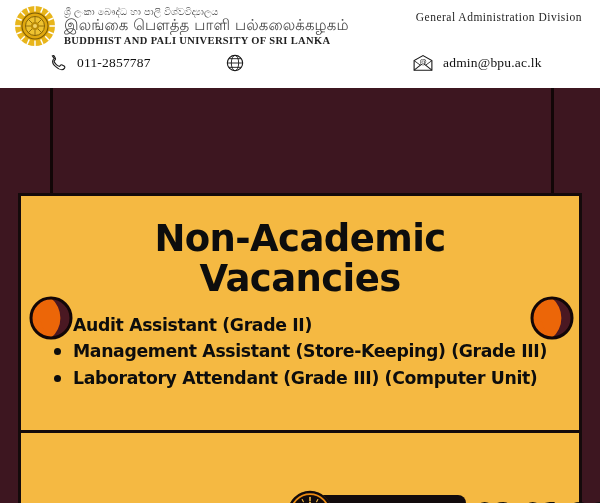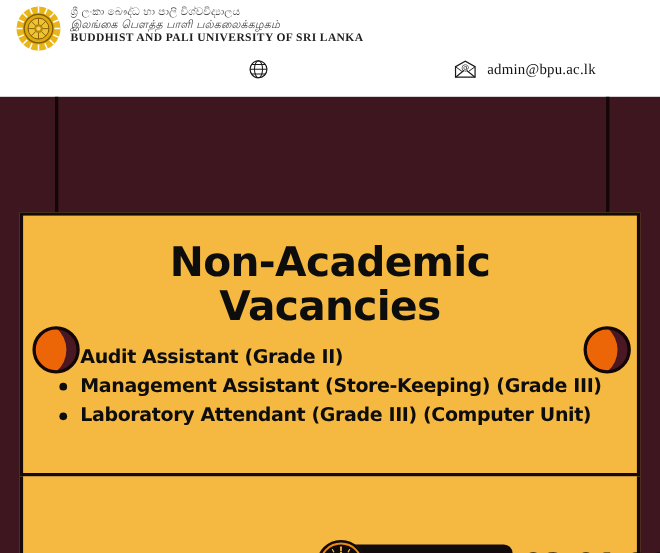--- a/index.html
+++ b/index.html
@@ -58,25 +58,24 @@
   }
   .uni-sinhala {
     font-family: "DejaVu Sans", sans-serif;
     font-size: 9.5px;
     color: #4a4a4a;
     letter-spacing: .1px;
     white-space: nowrap;
   }
   .uni-tamil {
     font-family: "DejaVu Sans", sans-serif;
-    font-size: 10px;
+    font-size: 15px;
     color: #4a4a4a;
     letter-spacing: .1px;
     white-space: nowrap;
-    font-style: italic;
   }
   .uni-english {
     font-family: "Liberation Serif", serif;
     font-size: 10.5px;
     font-weight: 700;
     color: #1f1f1f;
     letter-spacing: .35px;
     white-space: nowrap;
   }
 
@@ -301,25 +300,32 @@
         </svg>
       </div>
 
       <div class="uni-names">
         <div class="uni-sinhala">ශ්‍රී ලංකා බෞද්ධ හා පාලි විශ්වවිද්‍යාලය</div>
         <div class="uni-tamil">இலங்கை பௌத்த பாளி பல்கலைக்கழகம்</div>
         <div class="uni-english">BUDDHIST AND PALI UNIVERSITY OF SRI LANKA</div>
       </div>
 
       <div class="division">
+        <div class="div-english">General Administration Division</div>
       </div>
     </div>
 
     <div class="contact-row">
 
+      <div class="contact contact-phone">
+        <svg class="ico" width="20" height="20" viewBox="0 0 24 24">
+          <path d="M5.2 3.4c.9-.6 1.9-.3 2.4.6l1.3 2.3c.4.8.2 1.6-.5 2.1l-.9.7c-.2.2-.3.5-.2.8.4 1.2 1.3 2.6 2.4 3.7 1.1 1.1 2.5 2 3.7 2.4.3.1.6 0 .8-.2l.7-.9c.5-.7 1.3-.9 2.1-.5l2.3 1.3c.9.5 1.2 1.5.6 2.4-.7 1.1-1.9 2-3.3 2-1.6 0-4.4-.9-7.3-3.8C6.4 14.4 5.5 11.6 5.5 10c0-1.4.9-2.6 2-3.3z" fill="none" stroke="#1a1a1a" stroke-width="1.3"></path>
+        </svg>
+        <span class="label">011-2857787</span>
+      </div>
 
       <div class="contact contact-web">
         <svg class="ico" width="20" height="20" viewBox="0 0 24 24">
           <circle cx="12" cy="12" r="9.2" fill="none" stroke="#1a1a1a" stroke-width="1.3"></circle>
           <ellipse cx="12" cy="12" rx="4.4" ry="9.2" fill="none" stroke="#1a1a1a" stroke-width="1.1"></ellipse>
           <line x1="2.8" y1="12" x2="21.2" y2="12" stroke="#1a1a1a" stroke-width="1.1"></line>
           <path d="M4.3 6.8h15.4M4.3 17.2h15.4" fill="none" stroke="#1a1a1a" stroke-width="1.1"></path>
         </svg>
       </div>
 

